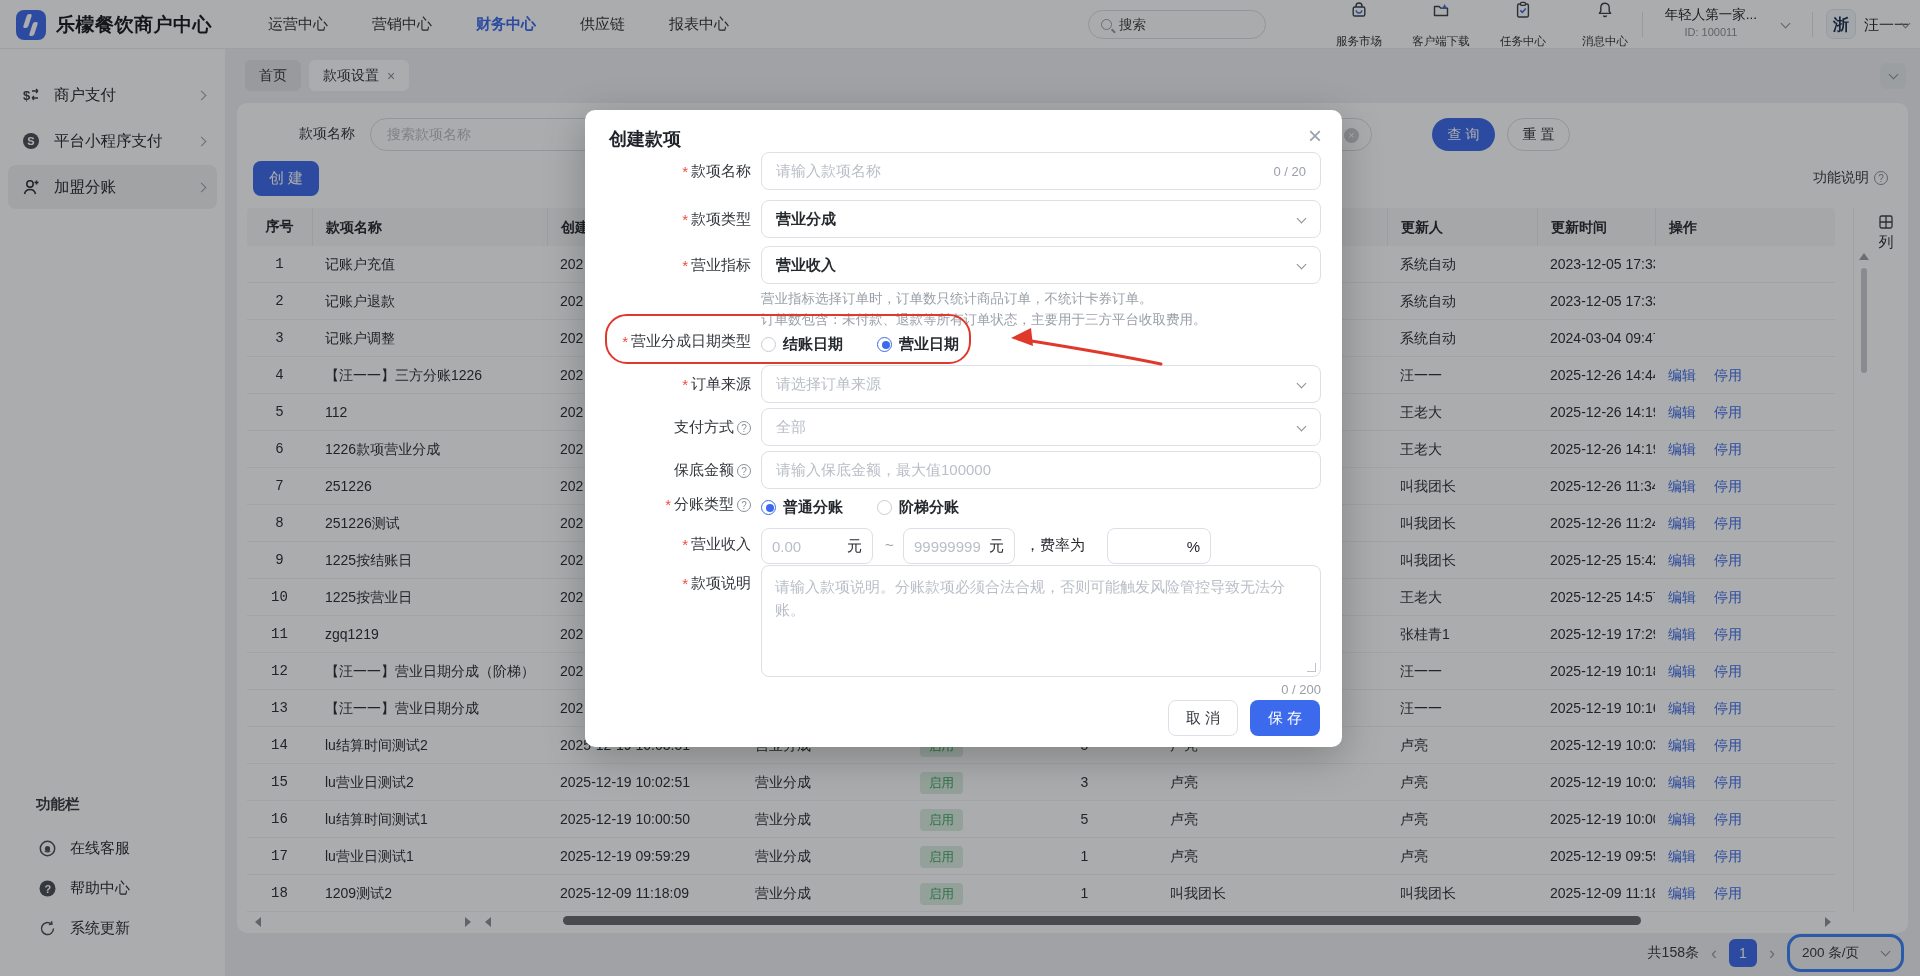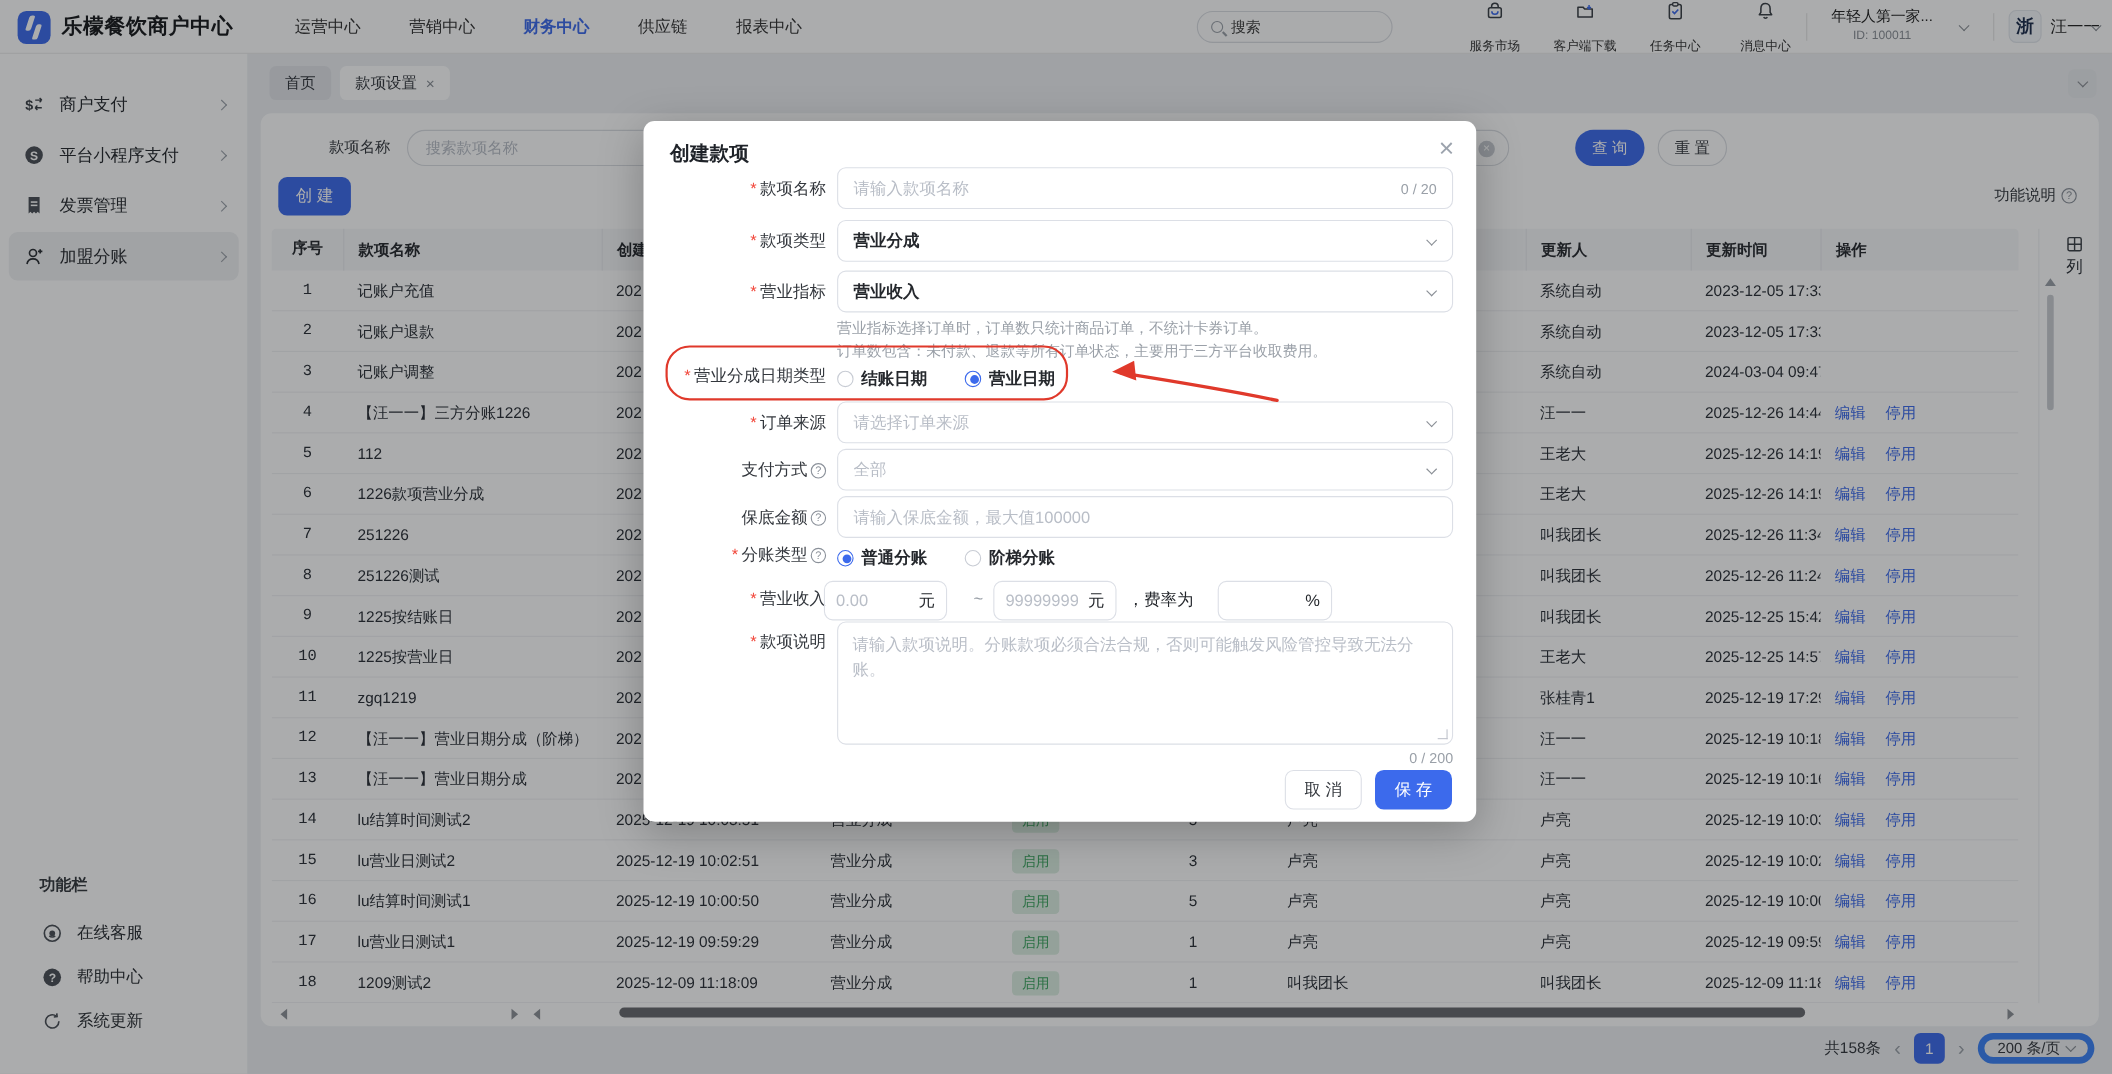--- a/index.html
+++ b/index.html
@@ -97,21 +97,21 @@
   .tri { width:0; height:0; position:absolute; top:2px; }
   .tri.l { border-top:5px solid transparent; border-bottom:5px solid transparent; border-right:6px solid #8d9197; }
   .tri.r { border-top:5px solid transparent; border-bottom:5px solid transparent; border-left:6px solid #8d9197; }
   .hthumb { position:absolute; left:316px; top:1px; width:1078px; height:9px; border-radius:5px; background:#67696d; }
 
   
   #pager { position:absolute; right:16px; bottom:8px; height:30px; display:flex; align-items:center; gap:12px; }
   .pg-total { font-size:14px; color:#33373d; }
   .pg-arrow { font-size:18px; color:#9aa0a8; cursor:pointer; line-height:28px; }
   .pg-num { width:28px; height:28px; border-radius:6px; background:#3c6aec; color:#fff; font-size:14px; display:flex; align-items:center; justify-content:center; cursor:pointer; }
-  .pg-size { height:28px; border:6px solid #3b82f6; border-radius:14px; padding:0 12px; display:flex; align-items:center; gap:6px; font-size:13.5px; color:#33373d; cursor:pointer; }
+  .pg-size { height:38px; border:3px solid #3b82f6; border-radius:14px; padding:0 12px; display:flex; align-items:center; gap:23px; font-size:13.5px; color:#33373d; cursor:pointer; }
 
   
   #overlay { position:fixed; left:0; top:0; width:1920px; height:976px; background:rgba(15,17,20,0.35); z-index:10; }
   #modal { position:fixed; left:585px; top:110px; width:757px; height:637px; background:#fff; border-radius:10px; box-shadow:0 10px 40px rgba(0,0,0,.25); z-index:20; }
   .m-title { position:absolute; left:24px; top:17px; font-size:18px; font-weight:bold; color:#1f2329; }
   .m-close { position:absolute; right:20px; top:12px; font-size:24px; color:#9ca3ad; cursor:pointer; }
   .m-label { position:absolute; width:166px; text-align:right; font-size:15px; color:#33373d; display:flex; justify-content:flex-end; align-items:center; gap:3px; }
   .req { color:#f24b3f; }
   .inp, .sel { position:absolute; left:176px; width:560px; height:38px; border:1px solid #dcdfe6; border-radius:8px; display:flex; align-items:center; padding:0 14px; font-size:15px; background:#fff; }
   .ph { color:#b9bec7; }
@@ -221,31 +221,20 @@
     <div class="side-item">
       <span class="side-icon">
           <svg width="20" height="20" viewBox="0 0 20 20">
             <circle cx="10" cy="10" r="8" fill="#4a4f56"></circle>
             <text x="6.2" y="14.2" font-size="11" font-weight="bold" fill="#ffffff" font-family="Liberation Sans, sans-serif">S</text>
           </svg>
         </span>
       <span class="lbl">平台小程序支付</span>
       <span class="chev-r"></span>
     </div>
-    <div class="side-item">
-      <span class="side-icon">
-          <svg width="20" height="20" viewBox="0 0 20 20">
-            <path d="M5 2h10v15l-1.7-1.4-1.6 1.4-1.7-1.4-1.7 1.4-1.6-1.4L5 17z" fill="#4a4f56"></path>
-            <rect x="7" y="6" width="6" height="1.4" fill="#fff"></rect>
-            <rect x="7" y="9" width="6" height="1.4" fill="#fff"></rect>
-          </svg>
-        </span>
-      <span class="lbl">发票管理</span>
-      <span class="chev-r"></span>
-    </div>
     <div class="side-item active">
       <span class="side-icon">
           <svg width="20" height="20" viewBox="0 0 20 20" fill="none">
             <circle cx="9" cy="7" r="3.2" stroke="#2a2e33" stroke-width="1.5"></circle>
             <path d="M3.5 17c.6-3 2.8-4.6 5.5-4.6s4.9 1.6 5.5 4.6" stroke="#2a2e33" stroke-width="1.5"></path>
             <path d="M15.5 3.5v4M13.5 5.5h4" stroke="#2a2e33" stroke-width="1.5"></path>
           </svg>
         </span>
       <span class="lbl">加盟分账</span>
       <span class="chev-r"></span>
@@ -661,21 +650,21 @@
     <span class="radio-lbl">普通分账</span>
     <span style="width:34px"></span>
     <span class="radio"></span>
     <span class="radio-lbl">阶梯分账</span>
   </div>
 
   <div class="m-label" style="top:425px">
     <span class="req">*</span>
       <span>营业收入</span>
   </div>
-  <div class="mini-inp" style="left:164px; top:418px; width:112px;">
+  <div class="mini-inp" style="left:176px; top:418px; width:112px;">
     <span class="ph">0.00</span>
     <span class="suffix">元</span>
   </div>
   <div class="m-text" style="left:300px; top:426px; color:#9aa0a8;">~</div>
   <div class="mini-inp" style="left:318px; top:418px; width:112px;">
     <span class="ph" style="overflow:hidden; white-space:nowrap; max-width:66px;">99999999.99</span>
     <span class="suffix">元</span>
   </div>
   <div class="m-text" style="left:440px; top:426px;">，费率为</div>
   <div class="mini-inp" style="left:522px; top:418px; width:104px;">

